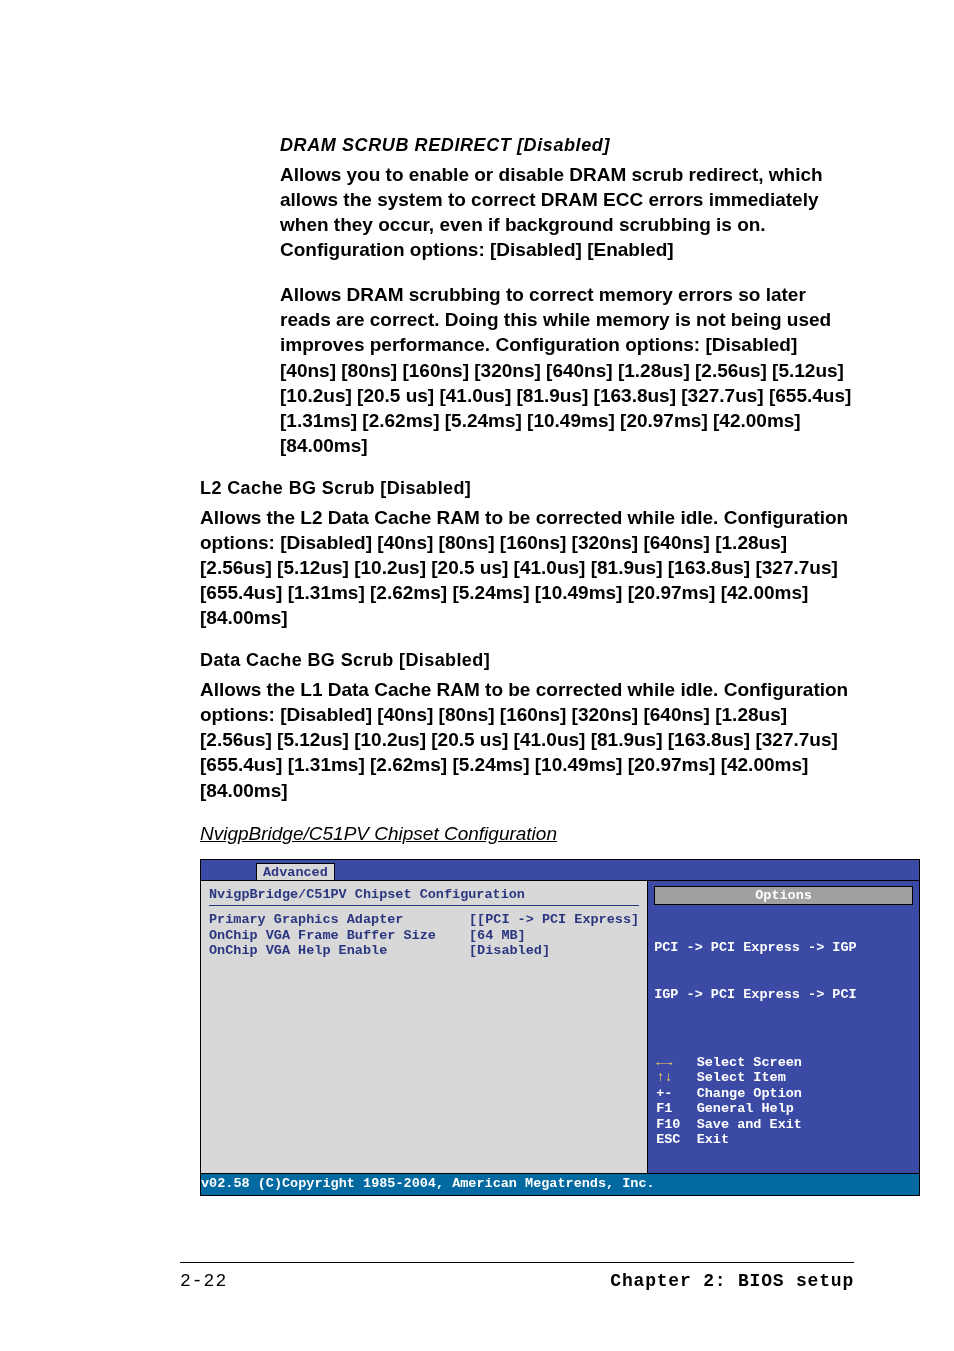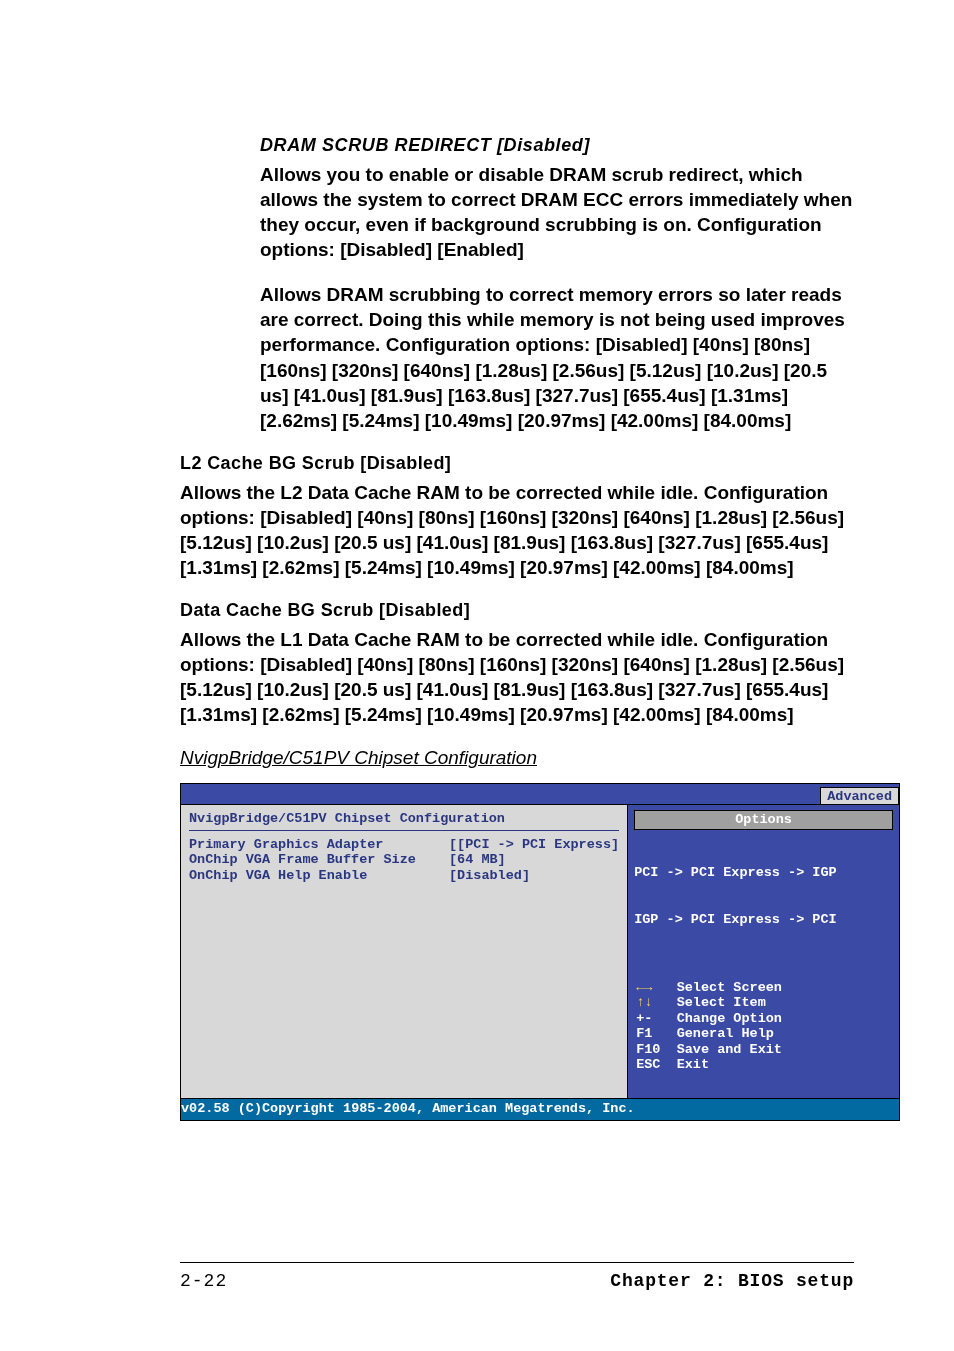--- a/index.html
+++ b/index.html
@@ -6,20 +6,21 @@
   html, body { background: #fff; }
   body {
     width: 954px;
     height: 1351px;
     font-family: "Helvetica Neue", Arial, sans-serif;
     color: #000;
     position: relative;
   }
   .page {
     padding: 135px 100px 0 180px;
+    margin-left: 20px;
   }
   .indent1 { margin-left: 80px; }
   .para { font-size: 19px; line-height: 1.32; margin-bottom: 14px; font-weight: bold; }
   .h3 {
     font-size: 18px;
     font-weight: 700;
     font-style: italic;
     letter-spacing: 0.6px;
     margin-bottom: 6px;
   }
@@ -47,21 +48,20 @@
     font-size: 13.5px;
     line-height: 1.15;
     color: #fff;
     overflow: hidden;
     margin-bottom: 20px;
   }
   .bios .tabbar {
     background: #3b4aa5;
     padding: 3px 0 0 55px;
     height: 20px;
-    text-align: right;
   }
   .bios .tab {
     display: inline-block;
     background: #d8d8d8;
     color: #2a3680;
     font-weight: bold;
     padding: 1px 6px;
     border: 1px solid #000;
     border-bottom: none;
   }

